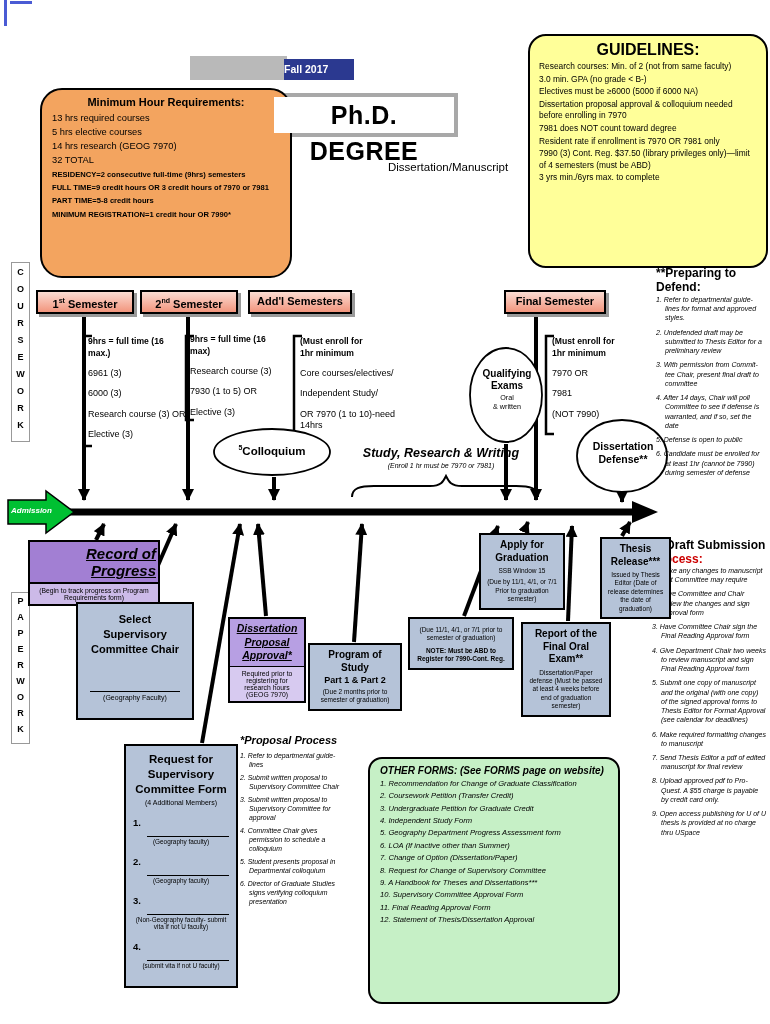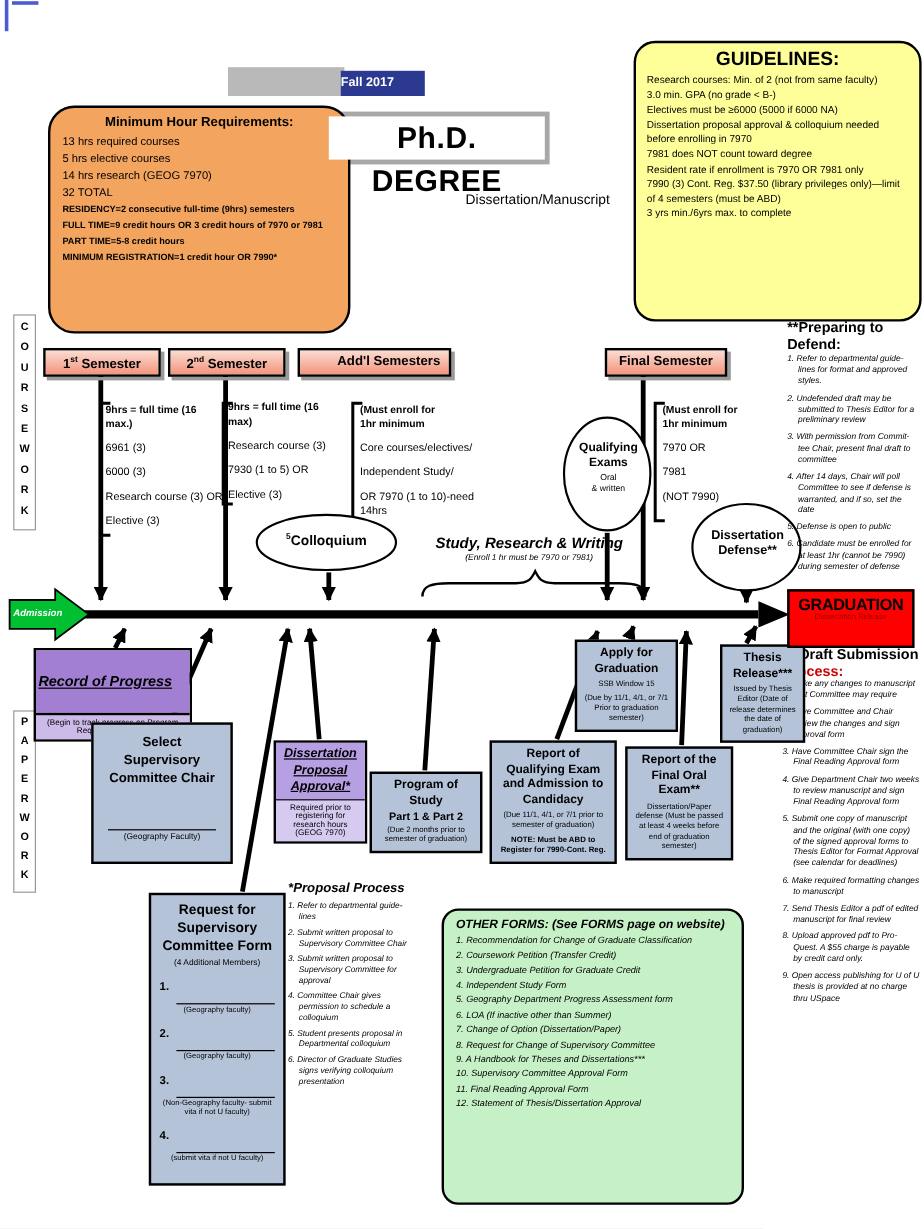--- a/index.html
+++ b/index.html
@@ -38,21 +38,21 @@
   .d-ttl{font-weight:bold;font-size:10.5px;line-height:1.2;}
   .study-ttl{font-weight:bold;font-style:italic;font-size:12.5px;}
   .study-sub{font-style:italic;font-size:7px;margin-top:2px;}
   
   .admission-txt{position:absolute;color:#fff;font-style:italic;font-size:8px;font-weight:bold;z-index:3;}
   .grad{position:absolute;background:#fe0000;border:2px solid #000;text-align:center;z-index:3;padding-top:3px;}
   .grad .ttl{font-weight:bold;font-size:13.5px;letter-spacing:-0.3px;}
   .grad .sub{font-size:6.5px;color:#9a0000;}
   
   .record{padding:0;}
-  .record .ttl{background:#a27fd3;font-weight:bold;font-style:italic;font-size:12px;text-align:left;text-decoration:underline;padding:19px 2px;}
+  .record .ttl{background:#a27fd3;font-weight:bold;font-style:italic;font-size:15px;text-align:right;text-decoration:underline;padding:3px 2px;}
   .record .sub{background:#ccbae8;border-top:2px solid #000;font-size:6.8px;text-align:center;padding:3px 4px;}
   .chair{padding-top:8px;text-align:center;}
   .chair .ttl{font-weight:bold;font-size:11px;line-height:1.35;padding:0 8px;}
   .chair .line{border-bottom:1px solid #000;margin:26px 12px 2px 12px;height:8px;}
   .chair .cap{font-size:7px;}
   .prop .ttl{background:#b79fe3;font-weight:bold;font-style:italic;font-size:10.5px;text-align:center;text-decoration:underline;line-height:1.3;padding:3px 2px;}
   .prop .sub{background:#d7caf0;border-top:1.5px solid #000;font-size:6.8px;text-align:center;padding:3px 3px;}
   .pp-ttl{position:absolute;font-weight:bold;font-style:italic;font-size:11px;z-index:2;}
   .items7{position:absolute;z-index:2;}
   .items7 > div{font-size:6.9px;font-style:italic;line-height:1.3;margin-bottom:4px;padding-left:9px;text-indent:-9px;}
@@ -168,21 +168,21 @@
         <div>7990 (3) Cont. Reg. $37.50 (library privileges only)—limit of 4 semesters (must be ABD)</div>
         <div>3 yrs min./6yrs max. to complete</div>
       </div>
   </div>
 
   <div class="vlabel" style="left:11px;top:262px;width:17px;height:178px;letter-spacing:7px;">COURSEWORK</div>
   <div class="vlabel" style="left:11px;top:592px;width:17px;height:150px;letter-spacing:6px;">PAPERWORK</div>
 
   <div class="sem" style="left:36px;top:290px;width:94px;height:20px;"><span>1</span><sup>st</sup><span> Semester</span></div>
   <div class="sem" style="left:140px;top:290px;width:94px;height:20px;"><span>2</span><sup>nd</sup><span> Semester</span></div>
-  <div class="sem" style="left:248px;top:290px;width:100px;height:20px;padding-left:24px;">Add'l Semesters</div>
+  <div class="sem" style="left:248px;top:290px;width:100px;height:20px;">Add'l Semesters</div>
   <div class="sem" style="left:504px;top:290px;width:98px;height:20px;">Final Semester</div>
 
   <div class="semlist" style="left:88px;top:336px;width:100px;">
     <div class="sl-bold">
         <div>9hrs = full time (16 max.)</div>
       </div>
     <div class="sl-norm">
         <div>6961 (3)</div>
         <div>6000 (3)</div>
         <div>Research course (3) OR</div>
@@ -231,24 +231,20 @@
   <div class="ovaltxt" style="left:578px;top:440px;width:90px;">
     <div class="d-ttl">Dissertation Defense**</div>
   </div>
 
   <div class="ovaltxt" style="left:348px;top:446px;width:186px;">
     <div class="study-ttl">Study, Research &amp; Writing</div>
     <div class="study-sub">(Enroll 1 hr must be 7970 or 7981)</div>
   </div>
 
   <div class="admission-txt" style="left:11px;top:506px;width:44px;">Admission</div>
-  <div class="grad" style="left:656px;top:491px;width:102px;height:42px;">
-    <div class="ttl">GRADUATION</div>
-    <div class="sub">Dissertation Release</div>
-  </div>
 
   <div class="rc-ttl" style="left:656px;top:266px;width:110px;">**Preparing to Defend:</div>
   <div class="items-rc" style="left:656px;top:295px;width:110px;">
       <div>1. Refer to departmental guide-lines for format and approved styles.</div>
       <div>2. Undefended draft may be submitted to Thesis Editor for a preliminary review</div>
       <div>3. With permission from Commit-tee Chair, present final draft to committee</div>
       <div>4. After 14 days, Chair will poll Committee to see if defense is warranted, and if so, set the date</div>
       <div>5. Defense is open to public</div>
       <div>6. Candidate must be enrolled for at least 1hr (cannot be 7990) during semester of defense</div>
     </div>
@@ -320,21 +316,20 @@
     </div>
   </div>
 
   <div class="box blue smallbox" style="left:308px;top:643px;width:94px;">
     <div class="ttl">Program of Study</div>
     <div class="sub1">Part 1 &amp; Part 2</div>
     <div class="sub">(Due 2 months prior to semester of graduation)</div>
   </div>
 
   <div class="box blue smallbox" style="left:408px;top:617px;width:106px;">
-    <div class="ttl">Report of Qualifying Exam and Admission to Candidacy</div>
     <div class="sub">(Due 11/1, 4/1, or 7/1 prior to semester of graduation)</div>
     <div class="note">NOTE: Must be ABD to Register for 7990-Cont. Reg.</div>
   </div>
 
   <div class="box blue smallbox" style="left:521px;top:622px;width:90px;">
     <div class="ttl">Report of the Final Oral Exam**</div>
     <div class="sub">Dissertation/Paper defense (Must be passed at least 4 weeks before end of graduation semester)</div>
   </div>
 
   <div class="box blue smallbox" style="left:479px;top:533px;width:86px;">

